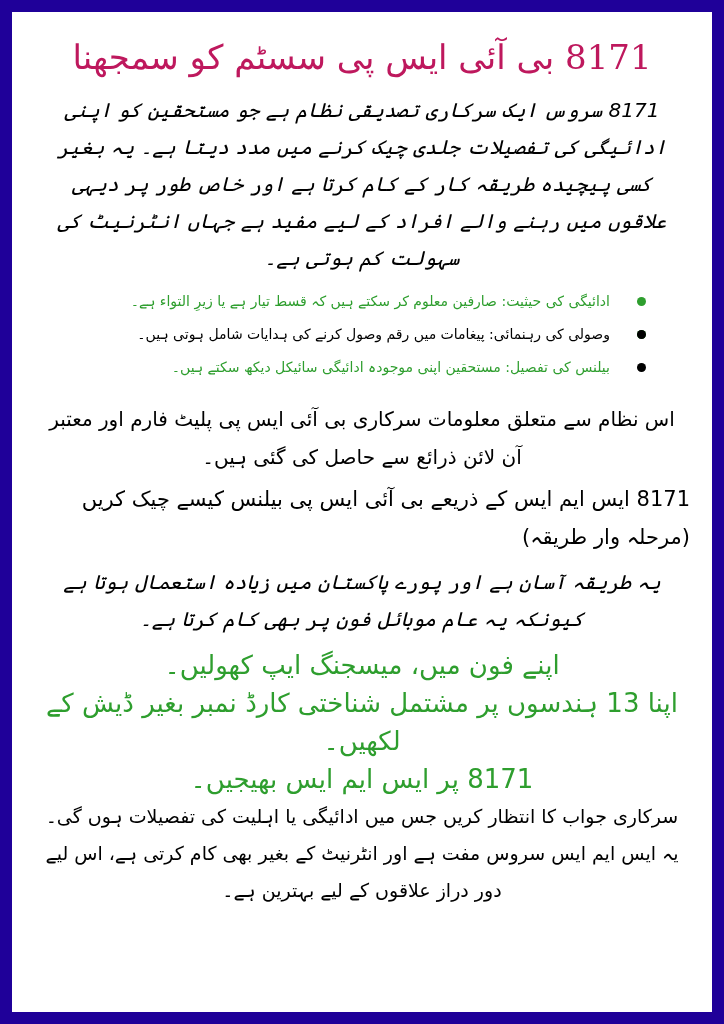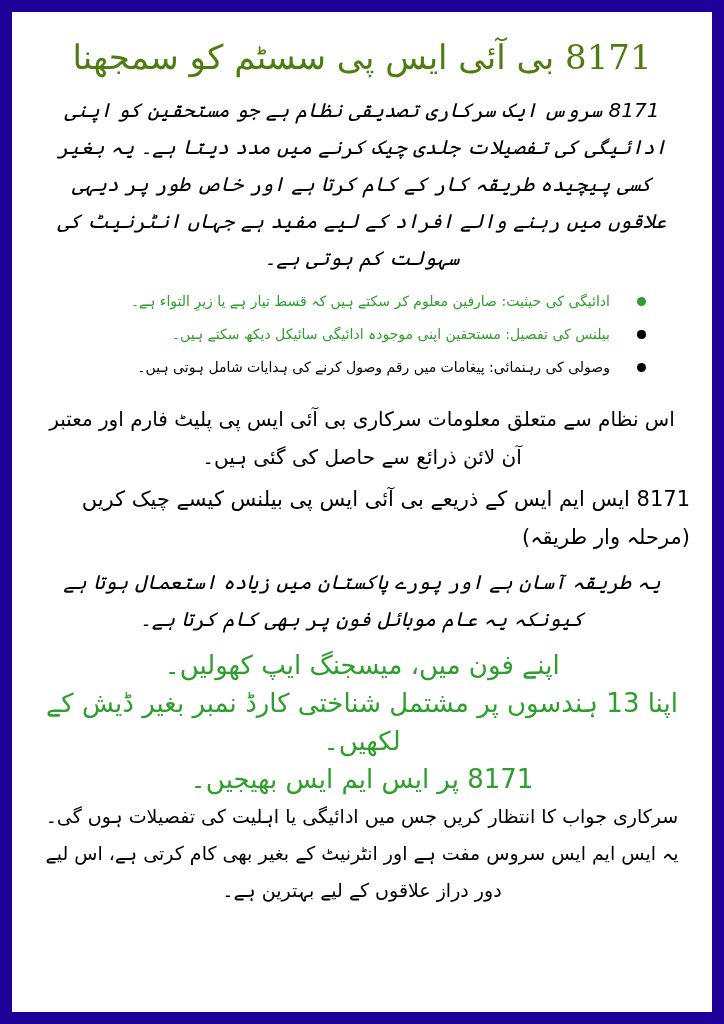--- a/index.html
+++ b/index.html
@@ -29,21 +29,21 @@
       text-align: center;
       font-family: "DejaVu Sans", sans-serif;
       color: #000000;
     }
     .title {
       font-family: "DejaVu Serif", serif;
       font-size: 34px;
       line-height: 54px;
       margin: 0 0 8px 0;
       font-weight: normal;
-      color: #4d7c0f;
+      color: #be185d;
     }
     .para {
       font-size: 20px;
       line-height: 37px;
       margin: 8px;
       padding: 0 14px;
       font-style: italic;
     }
     .bullets {
       list-style: none;
@@ -108,27 +108,27 @@
     <p class="para">8171 سروس ایک سرکاری تصدیقی نظام ہے جو مستحقین کو اپنی ادائیگی کی تفصیلات جلدی چیک کرنے میں مدد دیتا ہے۔ یہ بغیر کسی پیچیدہ طریقہ کار کے کام کرتا ہے اور خاص طور پر دیہی علاقوں میں رہنے والے افراد کے لیے مفید ہے جہاں انٹرنیٹ کی سہولت کم ہوتی ہے۔</p>
 
     <ul class="bullets">
       <li class="bullet green">
         <span class="dot green"></span>
         <span>ادائیگی کی حیثیت: صارفین معلوم کر سکتے ہیں کہ قسط تیار ہے یا زیرِ التواء ہے۔</span>
       </li>
       <li class="bullet green">
         <span class="dot green"></span>
       </li>
+      <li class="bullet black">
+        <span class="dot black"></span>
+        <span>وصولی کی رہنمائی: پیغامات میں رقم وصول کرنے کی ہدایات شامل ہوتی ہیں۔</span>
+      </li>
       <li class="bullet green">
         <span class="dot black"></span>
         <span>بیلنس کی تفصیل: مستحقین اپنی موجودہ ادائیگی سائیکل دیکھ سکتے ہیں۔</span>
-      </li>
-      <li class="bullet black">
-        <span class="dot black"></span>
-        <span>وصولی کی رہنمائی: پیغامات میں رقم وصول کرنے کی ہدایات شامل ہوتی ہیں۔</span>
       </li>
     </ul>
 
     <p class="source">اس نظام سے متعلق معلومات سرکاری بی آئی ایس پی پلیٹ فارم اور معتبر آن لائن ذرائع سے حاصل کی گئی ہیں۔</p>
 
     <p class="subheading">8171 ایس ایم ایس کے ذریعے بی آئی ایس پی بیلنس کیسے چیک کریں (مرحلہ وار طریقہ)</p>
 
     <p class="para">یہ طریقہ آسان ہے اور پورے پاکستان میں زیادہ استعمال ہوتا ہے کیونکہ یہ عام موبائل فون پر بھی کام کرتا ہے۔</p>
 
     <ul class="steps green">

